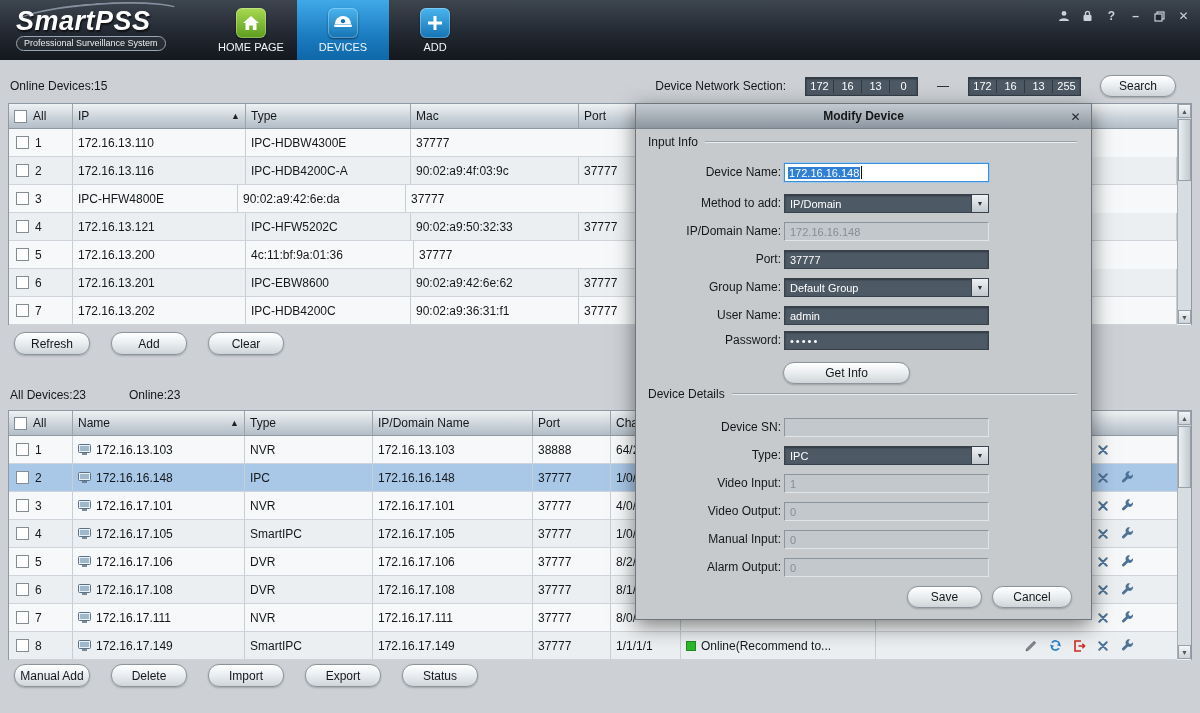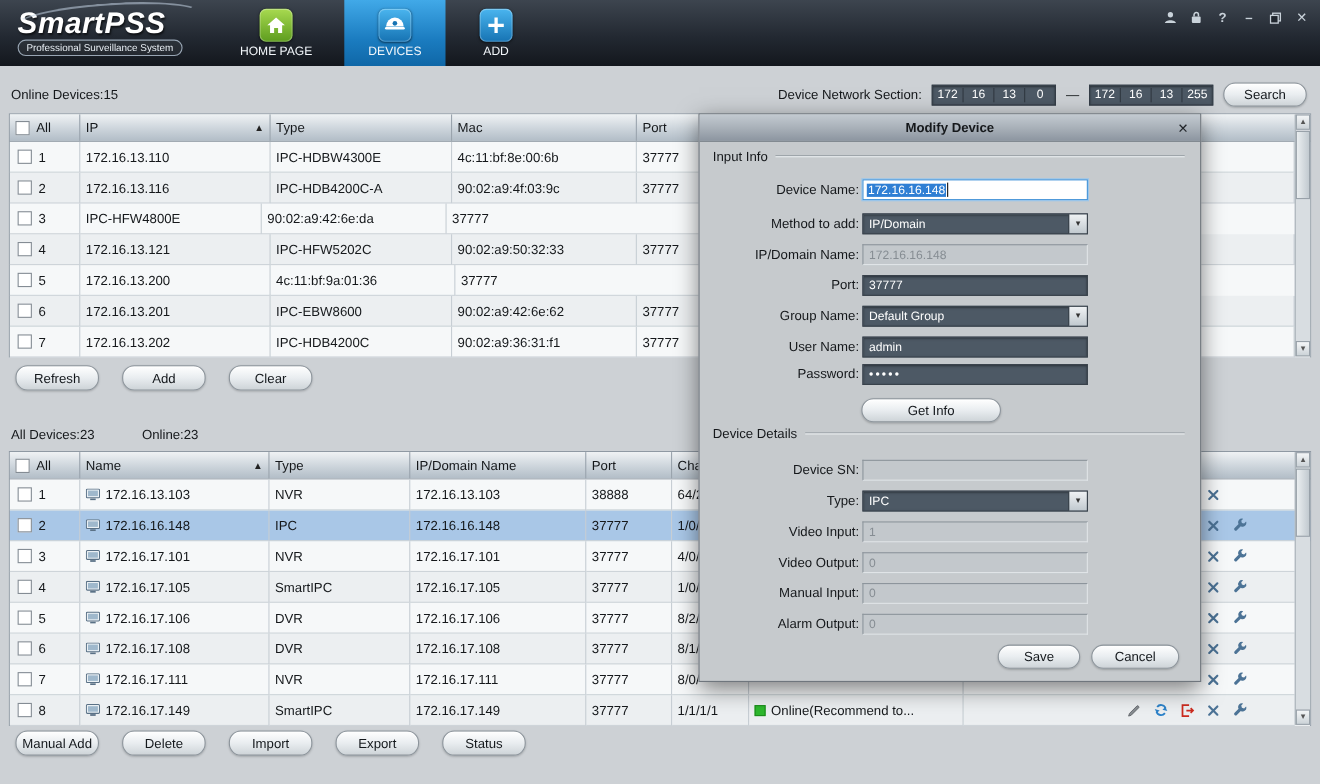--- a/index.html
+++ b/index.html
@@ -11,33 +11,33 @@
     background:linear-gradient(180deg,#3d454f 0%,#232932 55%,#13171d 100%);}
   #logo{position:absolute;left:16px;top:7px;width:190px;}
   .swoosh{position:absolute;left:-4px;top:-4px;width:172px;height:30px;border:2px solid transparent;
     border-top:2px solid rgba(195,210,225,.55);border-radius:50%;transform:rotate(-4deg);}
   #logo-title{font-size:27px;font-weight:bold;font-style:italic;color:#fff;letter-spacing:.5px;
     text-shadow:1px 2px 2px rgba(0,0,0,.65);line-height:28px;}
   #logo-sub{display:inline-block;margin-top:1px;border:1px solid #98a5b3;border-radius:8px;
     padding:0 7px;font-size:9px;line-height:13px;color:#e7edf3;background:rgba(255,255,255,.05);}
   #tabs{position:absolute;left:205px;top:0;height:60px;display:flex;}
   .tab{width:92px;height:60px;display:flex;flex-direction:column;align-items:center;justify-content:center;gap:3px;cursor:pointer;}
-  .tab.active{background:linear-gradient(180deg,#41a9e8 0%,#1b7cc0 60%,#0f67a7 100%);margin-left:16px;}
+  .tab.active{background:linear-gradient(180deg,#41a9e8 0%,#1b7cc0 60%,#0f67a7 100%);}
   .tab-icon{width:30px;height:30px;border-radius:6px;display:flex;align-items:center;justify-content:center;
     box-shadow:inset 0 0 0 1px rgba(255,255,255,.28),0 1px 2px rgba(0,0,0,.5);}
   .tab-icon.home{background:linear-gradient(180deg,#a8da50,#5d9c1e);}
   .tab-icon.devices,.tab-icon.add{background:linear-gradient(180deg,#4ab5ef,#1673b3);}
   .tab-label{font-size:11px;font-weight:normal;color:#f2f6fa;}
   #win-controls{position:absolute;right:8px;top:8px;display:flex;align-items:center;}
   .wc{width:17px;height:16px;margin-left:7px;display:flex;align-items:center;justify-content:center;
     color:#c9d2da;font-size:12px;font-weight:bold;cursor:pointer;}
 
   
   #online-devices-label{position:absolute;left:10px;top:79px;}
-  #network-row{position:absolute;right:12px;top:75px;display:flex;align-items:center;gap:9px;}
+  #network-row{position:absolute;right:24px;top:75px;display:flex;align-items:center;gap:19px;}
   .ip-box{display:flex;align-items:center;background:#4d5965;border:1px solid #343d47;height:19px;
     box-shadow:inset 0 1px 2px rgba(0,0,0,.45);}
   .octet{width:27px;text-align:center;color:#fff;font-size:11px;}
   .ip-div{width:1px;height:13px;background:#313942;}
   .pill{background:linear-gradient(180deg,#ffffff 0%,#e9edf0 50%,#ced4d8 100%);
     border:1px solid #8d959c;border-radius:11px;font-size:12px;color:#14181c;
     display:inline-flex;align-items:center;justify-content:center;cursor:pointer;
     box-shadow:inset 0 1px 0 rgba(255,255,255,.85),0 1px 2px rgba(0,0,0,.22);}
   .btn-sm{width:76px;height:23px;}
 
@@ -218,23 +218,20 @@
           <div class="cell check-cell" style="width: 64px;">
             <span class="checkbox"></span>
             <span class="rownum">1</span>
           </div>
           <div class="cell" style="width: 173px;">
             <span class="ctext">172.16.13.110</span>
           </div>
           <div class="cell" style="width: 165px;">
             <span class="ctext">IPC-HDBW4300E</span>
           </div>
-          <div class="cell" style="width: 168px;">
-            <span class="ctext">4c:11:bf:8e:00:6b</span>
-          </div>
           <div class="cell" style="width: 598px;">
             <span class="ctext">37777</span>
           </div>
         </div>
         <div class="trow even">
           <div class="cell check-cell" style="width: 64px;">
             <span class="checkbox"></span>
             <span class="rownum">2</span>
           </div>
           <div class="cell" style="width: 173px;">

